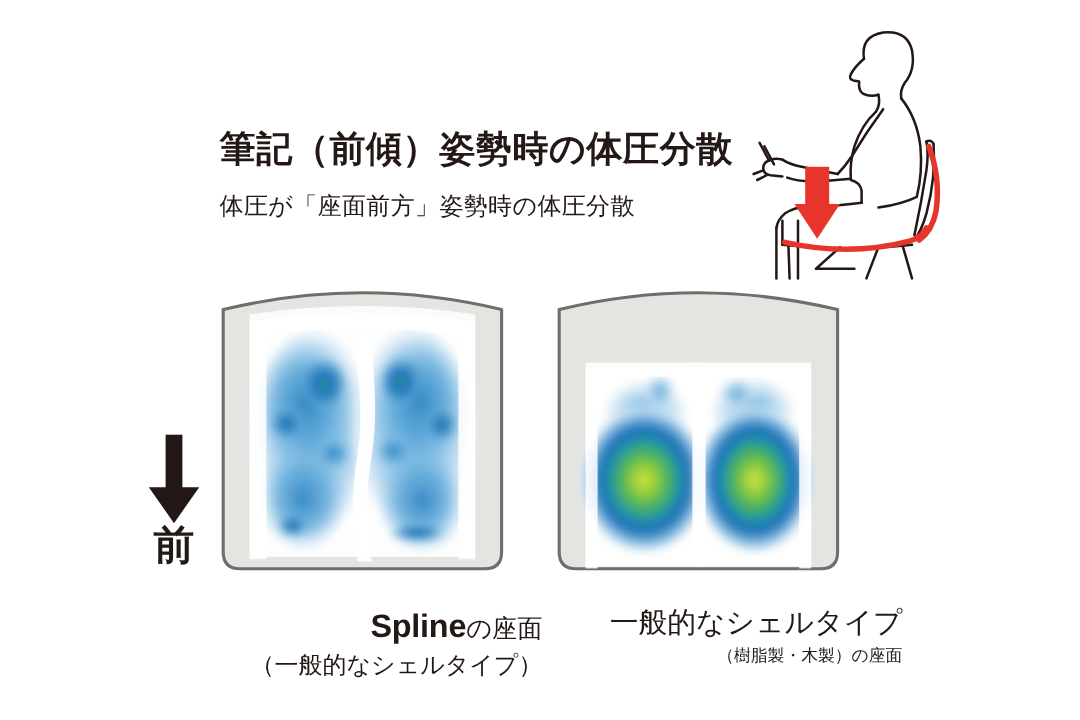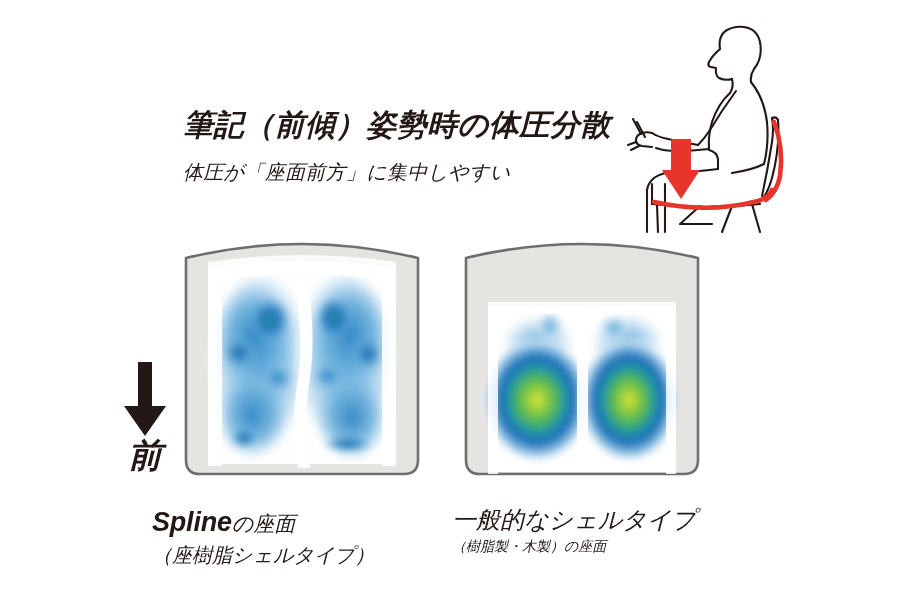--- a/index.html
+++ b/index.html
@@ -5,21 +5,21 @@
 <style>
   html,body{margin:0;padding:0;}
   body{
     width:900px;height:600px;
     background:#ffffff;
     font-family:"Liberation Sans","DejaVu Sans",sans-serif;
     color:#231815;
     overflow:hidden;
     position:relative;
   }
-  #stage{position:relative;width:900px;height:600px;font-style:italic;}
+  #stage{position:relative;width:900px;height:600px;}
 
   
   .title{
     position:absolute;left:183px;top:108px;
     font-size:30px;font-weight:bold;letter-spacing:0.5px;
     color:#231815;white-space:nowrap;line-height:1.1;
   }
   .subtitle{
     position:absolute;left:183px;top:160px;
     font-size:20px;font-weight:normal;letter-spacing:0.3px;
@@ -35,21 +35,21 @@
   }
 
   
   .panel{position:absolute;top:228px;width:240px;height:250px;}
   .panel.left{left:182px;}
   .panel.right{left:462px;}
   .panel svg{display:block;width:100%;height:100%;}
 
   
   .caption{
-    position:absolute;top:503px;width:300px;text-align:left;
+    position:absolute;top:503px;width:300px;text-align:right;
     line-height:1.42;color:#231815;
   }
   .caption.left{left:152px;}
   .caption.right{left:452px;}
   .cap-l1{font-size:22px;white-space:nowrap;}
   .cap-l2{font-size:20px;white-space:nowrap;}
   .cap-strong{font-weight:bold;font-size:27px;letter-spacing:-0.2px;}
   .cap-sub{font-weight:normal;font-size:21px;}
   .caption.right .cap-l1{font-size:24px;font-weight:normal;}
   .caption.right .cap-l2{font-size:14px;font-weight:normal;}
@@ -57,21 +57,21 @@
   
   .person{position:absolute;left:612px;top:18px;width:276px;height:216px;}
   .person svg{display:block;width:100%;height:100%;}
 </style>
 </head>
 <body>
 
 <div id="stage">
 
   <div class="title">筆記（前傾）姿勢時の体圧分散</div>
-  <div class="subtitle">体圧が「座面前方」に集中しやすい</div>
+  <div class="subtitle">体圧が「座面前方」姿勢時の体圧分散</div>
 
   <div class="front-arrow">
     <svg viewBox="0 0 74 76" xmlns="http://www.w3.org/2000/svg" aria-hidden="true">
       <rect x="30" y="0" width="14" height="50" fill="#231815"></rect>
       <polygon points="16,44 58,44 37,74" fill="#231815"></polygon>
     </svg>
   </div>
   <div class="front-label">前</div>
 
   <div class="panel left">
@@ -195,21 +195,21 @@
 
         <path d="M26,74 L26,246 L36,246 L36,86 L204,86 L204,246 L214,246 L214,74 Z" fill="#ffffff" opacity="0.85"></path>
       </g>
     </svg>
   </div>
 
   <div class="caption left">
     <div class="cap-l1">
       <span class="cap-strong">Spline</span><span class="cap-sub">の座面</span>
     </div>
-    <div class="cap-l2">（座樹脂シェルタイプ）</div>
+    <div class="cap-l2">（一般的なシェルタイプ）</div>
   </div>
 
   <div class="caption right">
     <div class="cap-l1">一般的なシェルタイプ</div>
     <div class="cap-l2">（樹脂製・木製）の座面</div>
   </div>
 
   <div class="person">
     <svg viewBox="0 0 276 216" xmlns="http://www.w3.org/2000/svg">
       <g fill="none" stroke="#231815" stroke-width="2.1" stroke-linecap="round" stroke-linejoin="round">

